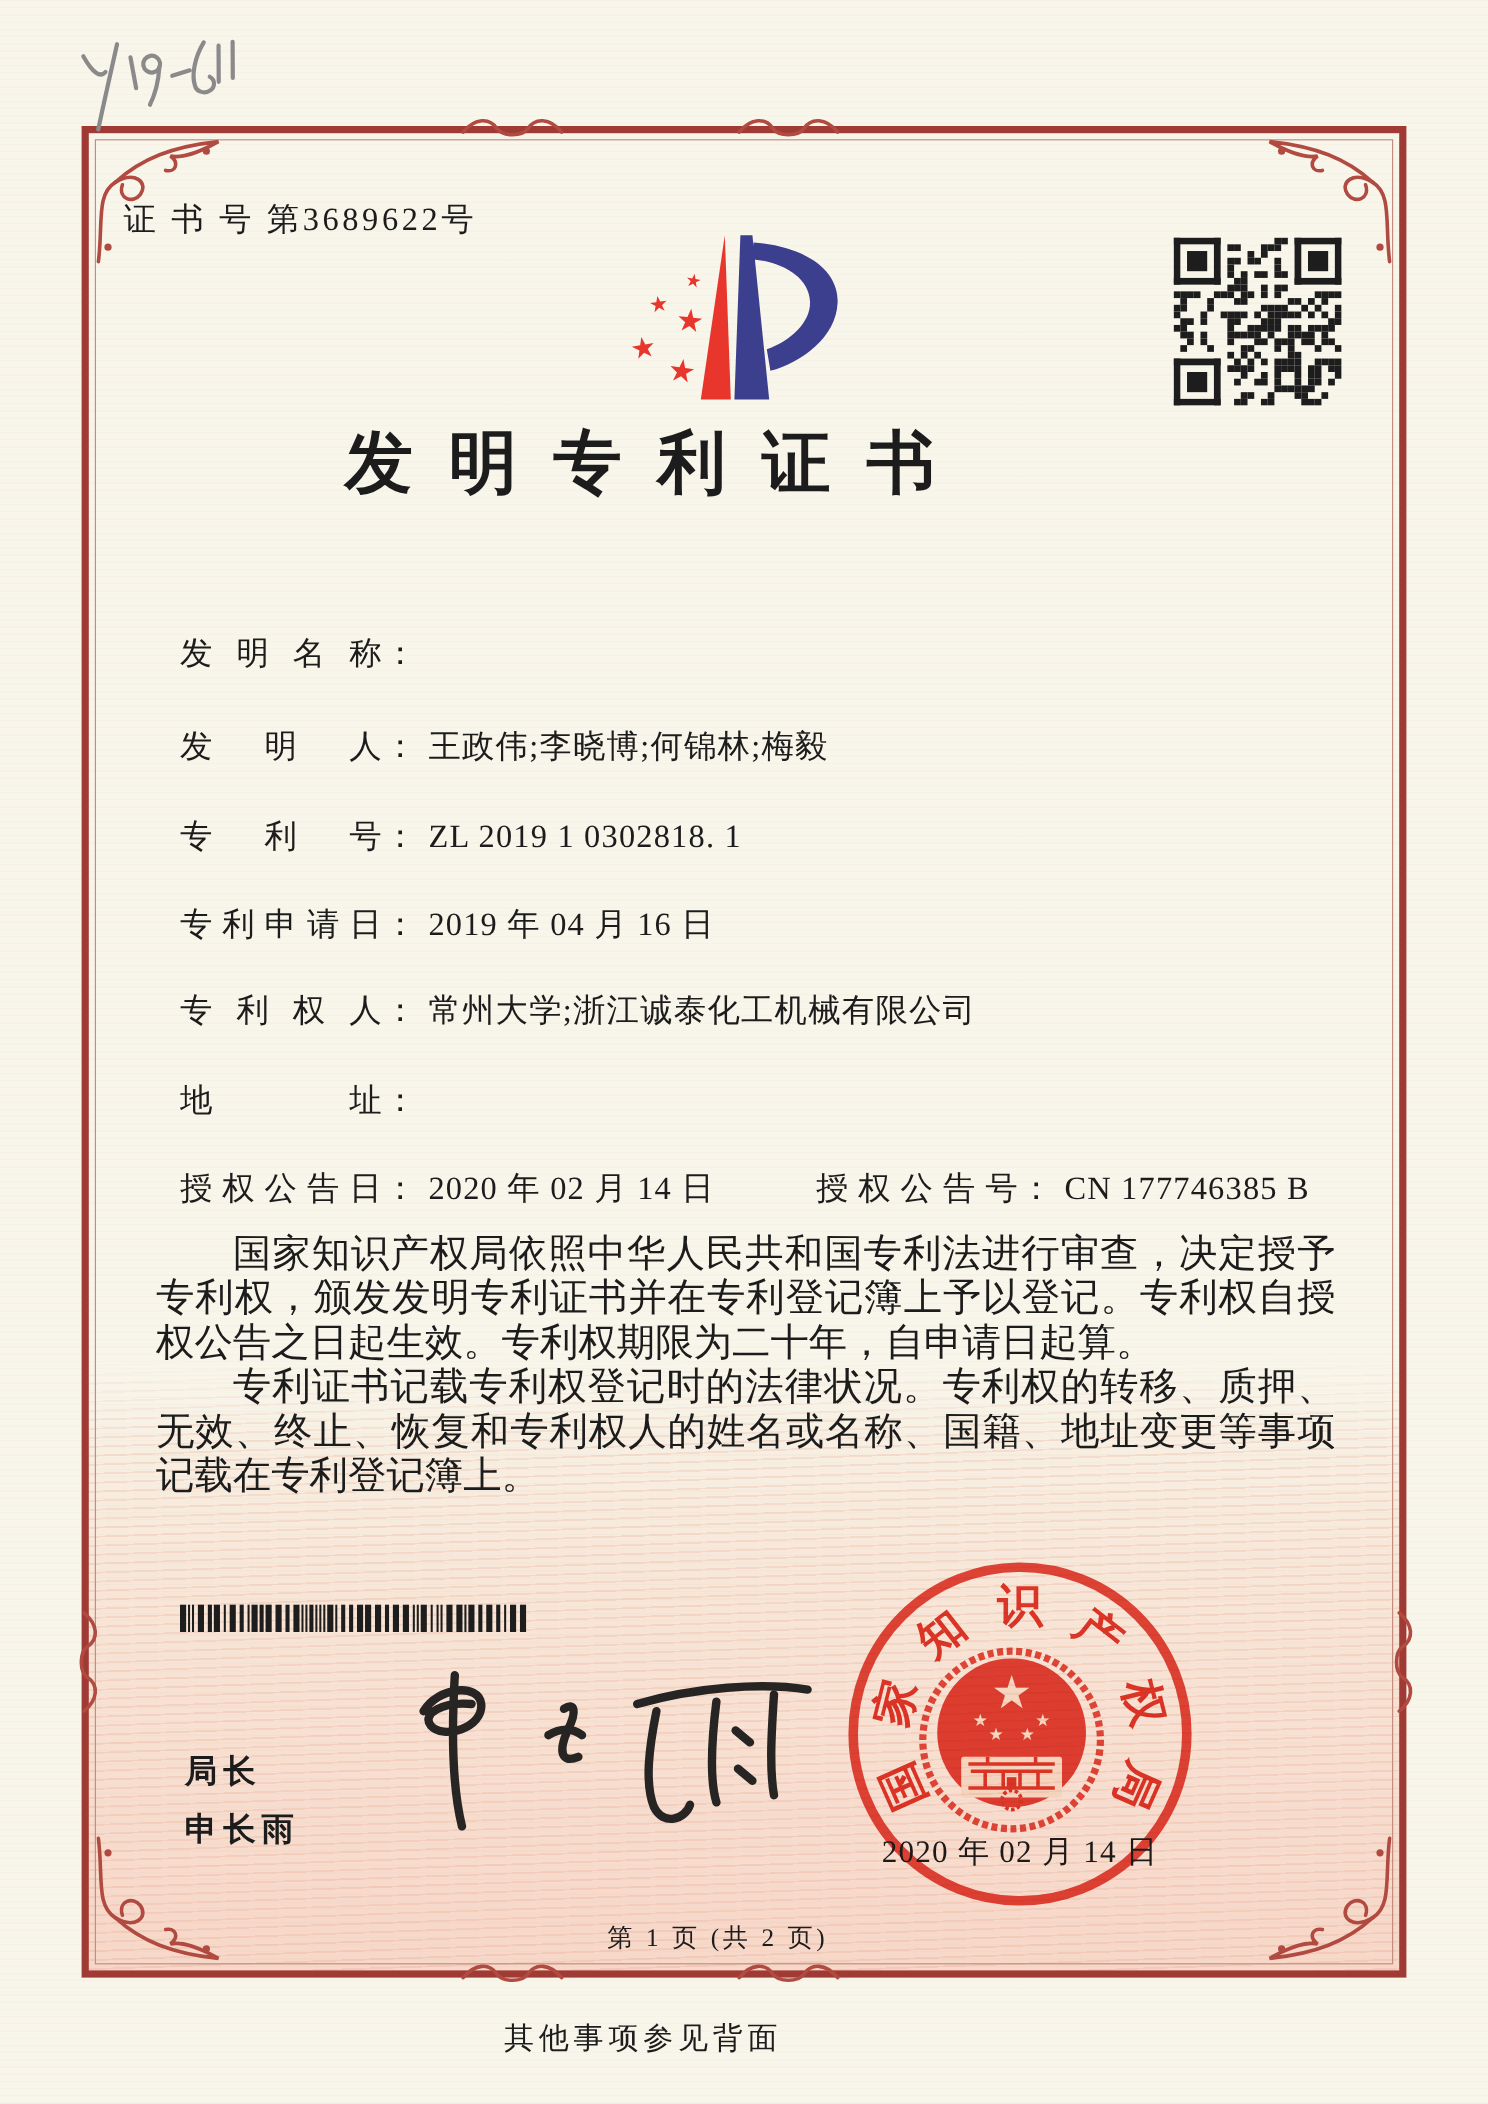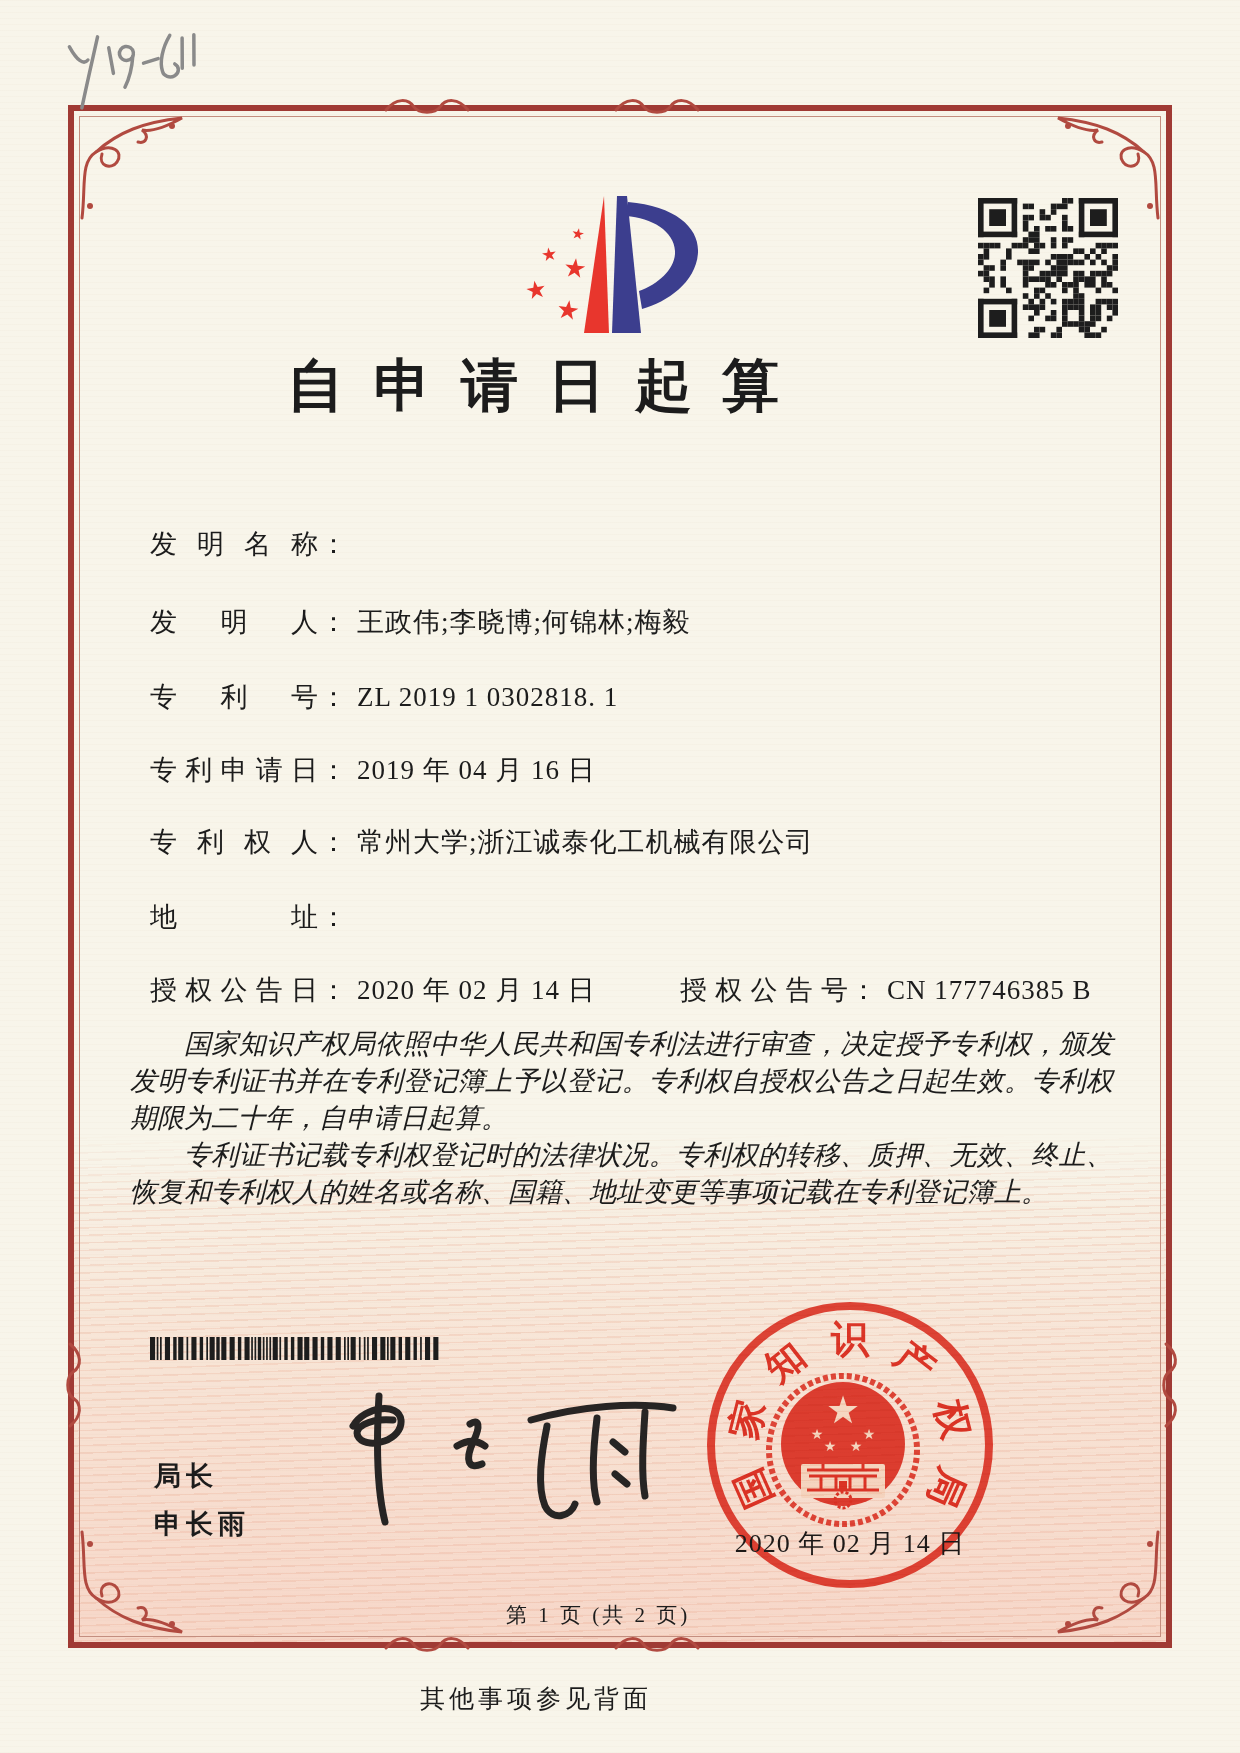--- a/index.html
+++ b/index.html
@@ -18,21 +18,21 @@
   .orn{position:absolute;z-index:2;}
   .abs{position:absolute;z-index:3;}
   .handnote{position:absolute;left:66px;top:28px;z-index:3;transform:rotate(-6deg);}
   .certno{left:103px;top:165px;font-size:27px;letter-spacing:3px;}
   .title{left:287px;top:348px;font-size:57px;font-weight:600;letter-spacing:30px;white-space:nowrap;}
   .frow{position:absolute;z-index:3;display:flex;align-items:baseline;font-size:27px;line-height:36px;white-space:nowrap;}
   .flabel{display:inline-flex;justify-content:space-between;width:168px;}
   .fcolon{margin:0 10px 0 2px;}
   .fvalue{letter-spacing:1px;}
   .paras{left:130px;top:1026px;width:983px;}
-  .paras p{margin:0;font-size:27px;line-height:37px;text-indent:2em;text-align:justify;font-style:italic;}
+  .paras p{margin:0;font-size:32px;line-height:37px;text-indent:2em;text-align:justify;}
   .signer{font-family:"Liberation Sans","DejaVu Sans",sans-serif;font-weight:700;font-size:27px;letter-spacing:5px;margin-top:28px;}
   .seal{position:absolute;left:707px;top:1302px;width:286px;height:286px;z-index:4;mix-blend-mode:multiply;}
   .seal-ring{position:absolute;inset:0;border:8px solid rgba(226,59,46,.92);border-radius:50%;}
   .seal-text{position:absolute;inset:0;}
   .seal-char{position:absolute;left:50%;top:50%;width:44px;height:44px;margin:-22px 0 0 -22px;text-align:center;
        font-size:38px;line-height:44px;font-weight:700;color:#e23b2e;}
   .seal-char:nth-child(1){transform:rotate(-114deg) translateY(-106px);}
   .seal-char:nth-child(2){transform:rotate(-76deg)  translateY(-106px);}
   .seal-char:nth-child(3){transform:rotate(-38deg)  translateY(-106px);}
   .seal-char:nth-child(4){transform:rotate(0deg)    translateY(-106px);}
@@ -112,20 +112,21 @@
       <path d="M45,17 L47,43"></path>
       <path d="M69,24 a7,7 0 1 1 -14,1 a7,7 0 1 1 14,-1"></path>
         <path d="M68,28 C66,40 62,50 57,58"></path>
       <path d="M78,36 L93,33"></path>
       <path d="M107,11 C98,23 94,37 96,46 a8,7 0 1 0 13,-6"></path>
       <path d="M119,15 L116,45"></path>
         <path d="M131,13 L128,43"></path>
     </g>
   </svg>
 
+  <div class="abs certno">证 书 号 第3689622号</div>
 
   <svg class="abs" style="left:500px;top:150px" width="210" height="190" viewBox="0 0 210 190">
     <g fill="#e8362d" text-anchor="middle" font-family="'DejaVu Sans',sans-serif">
       <text x="78" y="84" font-size="15" dominant-baseline="central" transform="rotate(10 78 84)">★</text>
       <text x="49" y="104" font-size="18" dominant-baseline="central" transform="rotate(-8 49 104)">★</text>
       <text x="75" y="118" font-size="26" dominant-baseline="central" transform="rotate(6 75 118)">★</text>
       <text x="36" y="140" font-size="24" dominant-baseline="central" transform="rotate(-10 36 140)">★</text>
       <text x="68" y="160" font-size="26" dominant-baseline="central" transform="rotate(8 68 160)">★</text>
     </g>
     <polygon points="104,46 84,183 109,183" fill="#e8362d"></polygon>
@@ -342,21 +343,21 @@
       <rect x="123.19999999999999" y="128.79999999999998" width="5.6" height="5.6" fill="#1d1d1d"></rect>
       <rect x="50.4" y="134.39999999999998" width="5.6" height="5.6" fill="#1d1d1d"></rect>
       <rect x="56" y="134.39999999999998" width="5.6" height="5.6" fill="#1d1d1d"></rect>
       <rect x="72.8" y="134.39999999999998" width="5.6" height="5.6" fill="#1d1d1d"></rect>
       <rect x="78.39999999999999" y="134.39999999999998" width="5.6" height="5.6" fill="#1d1d1d"></rect>
       <rect x="106.39999999999999" y="134.39999999999998" width="5.6" height="5.6" fill="#1d1d1d"></rect>
       <rect x="112" y="134.39999999999998" width="5.6" height="5.6" fill="#1d1d1d"></rect>
       <rect x="117.6" y="134.39999999999998" width="5.6" height="5.6" fill="#1d1d1d"></rect>
     </svg>
 
-  <div class="abs title">自申请日起算</div>
+  <div class="abs title">发明专利证书</div>
 
   <div class="frow" style="left:150px;top:526px">
     <span class="flabel">
         <span>发</span>
         <span>明</span>
         <span>名</span>
         <span>称</span>
       </span>
       <span class="fcolon">：</span>
   </div>

